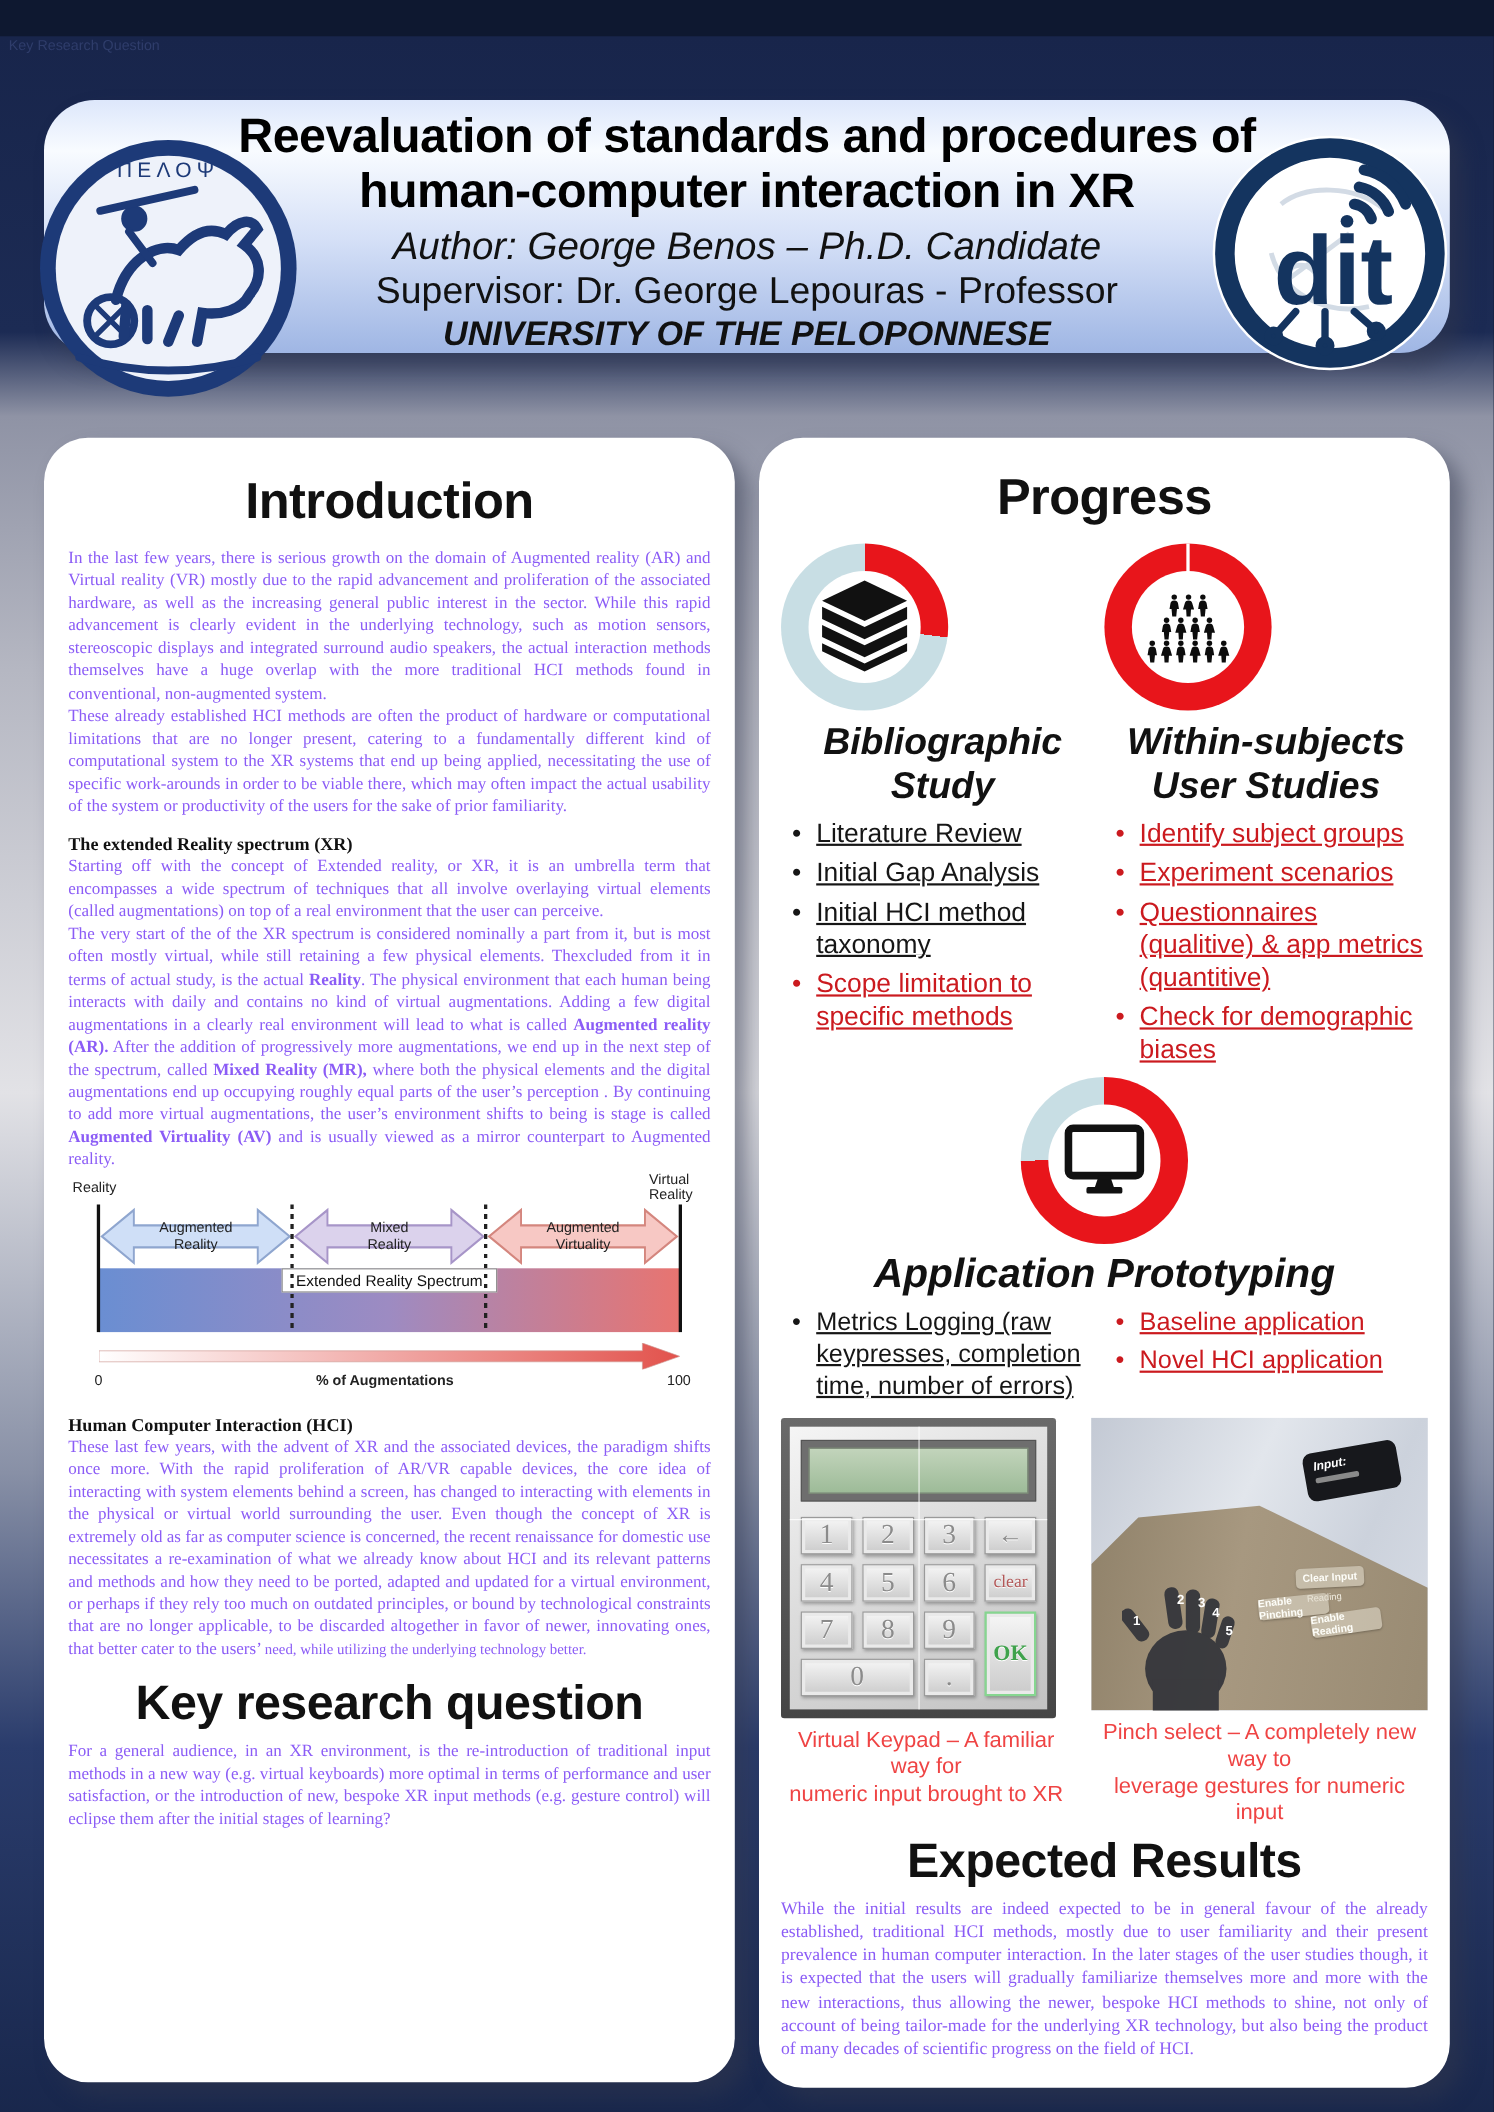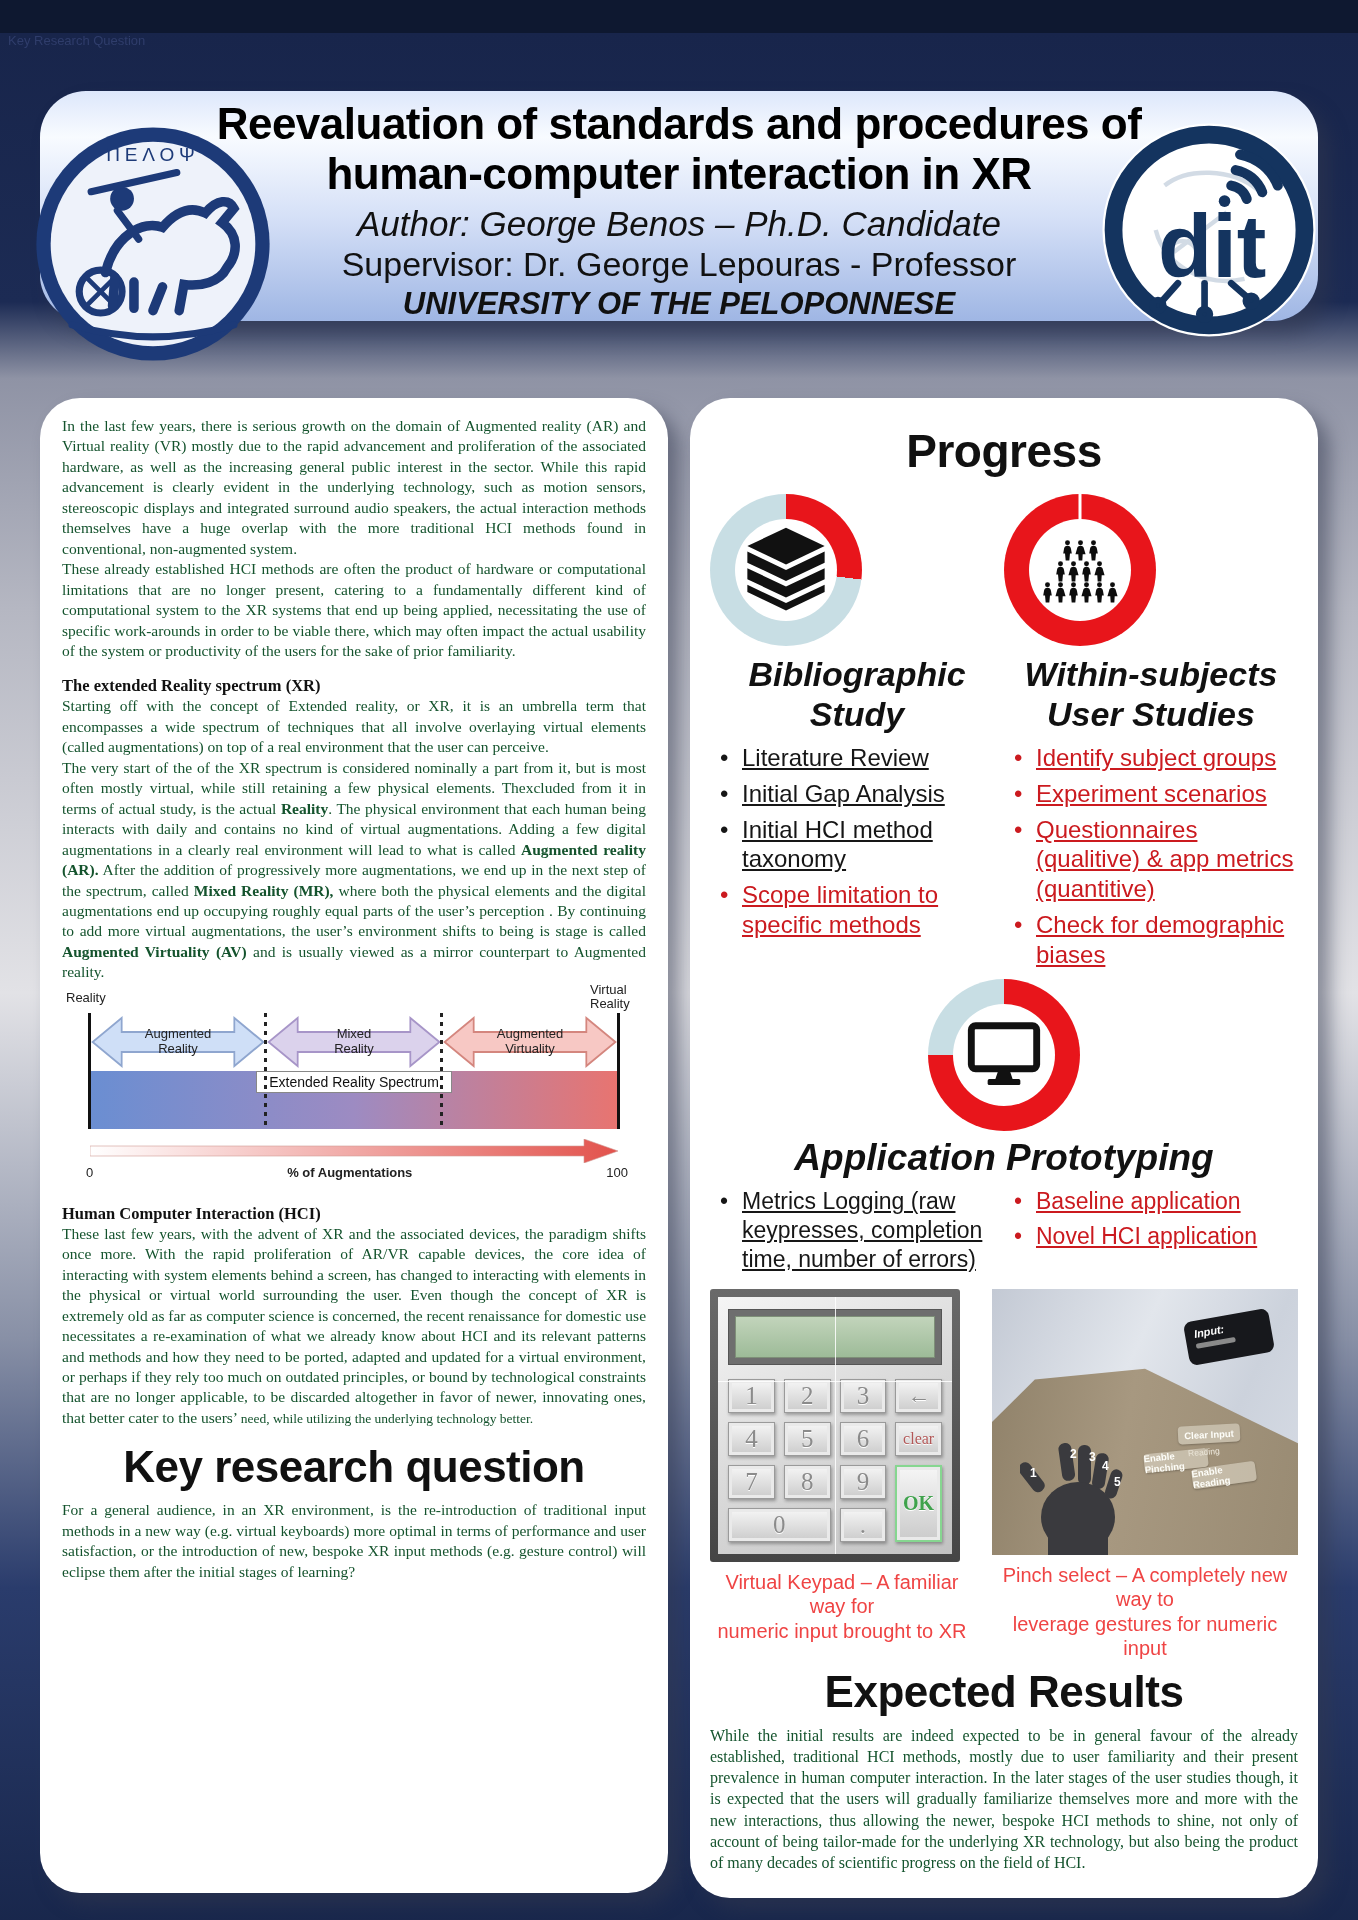--- a/index.html
+++ b/index.html
@@ -24,21 +24,21 @@
   .h-univ{ font-size:31px; font-weight:bold; font-style:italic; margin-top:2px; }
   .seal{ position:absolute; left:-6px; top:34px; width:238px; height:238px; z-index:2; }
   .dit{ position:absolute; right:-2px; top:28px; width:222px; height:222px; z-index:2; }
 
   .left-panel{ left:40px; top:365px; width:628px; height:1495px; padding:18px 22px; }
   .right-panel{ left:690px; top:365px; width:628px; height:1500px; padding:14px 20px; }
 
   .sec-title{ font-size:46px; font-weight:bold; text-align:center; margin:12px 0 16px; letter-spacing:-.5px; }
   .kq-title{ font-size:44px; font-weight:bold; text-align:center; margin:14px 0 8px; letter-spacing:-.5px; }
   .body-serif{ font-family:"Liberation Serif",serif; font-size:15.5px; line-height:1.32;
-               text-align:justify; color:#14532d; }
+               text-align:justify; color:#8b5cf6; }
   .serif-head{ font-family:"Liberation Serif",serif; font-weight:bold; font-size:16.5px; margin-top:15px; }
   .b{ font-weight:bold; }
   .sm{ font-size:13.5px; }
 
   
   .xr-diagram{ position:relative; height:196px; margin:10px 0 4px; font-family:"Liberation Sans",sans-serif; }
   .dlabel{ position:absolute; font-size:13px; color:#222; line-height:1.1; }
   .dl-left{ left:4px; top:-2px; }
   .dl-right{ right:0; top:-10px; width:56px; }
   .arrow-zone{ position:absolute; left:28px; right:28px; top:20px; height:58px; display:flex; }
@@ -191,20 +191,21 @@
           <path d="M48 74 l0 12" fill="none"></path>
             <circle cx="48" cy="88" r="2.4"></circle>
           <path d="M60 74 l8 7" fill="none"></path>
             <circle cx="69" cy="82" r="2.4"></circle>
         </g>
       </svg>
     </div>
   </div>
 
   <div class="panel left-panel">
+    <div class="sec-title">Introduction</div>
     <p class="body-serif">In the last few years, there is serious growth on the domain of Augmented reality (AR) and Virtual reality (VR) mostly due to the rapid advancement and proliferation of the associated hardware, as well as the increasing general public interest in the sector. While this rapid advancement is clearly evident in the underlying technology, such as motion sensors, stereoscopic displays and integrated surround audio speakers, the actual interaction methods themselves have a huge overlap with the more traditional HCI methods found in conventional, non-augmented system.</p>
     <p class="body-serif">These already established HCI methods are often the product of hardware or computational limitations that are no longer present, catering to a fundamentally different kind of computational system to the XR systems that end up being applied, necessitating the use of specific work-arounds in order to be viable there, which may often impact the actual usability of the system or productivity of the users for the sake of prior familiarity.</p>
     <div class="serif-head">The extended Reality spectrum (XR)</div>
     <p class="body-serif">Starting off with the concept of Extended reality, or XR, it is an umbrella term that encompasses a wide spectrum of techniques that all involve overlaying virtual elements (called augmentations) on top of a real environment that the user can perceive.</p>
     <p class="body-serif"><span>The very start of the of the XR spectrum is considered nominally a part from it, but is most often mostly virtual, while still retaining a few physical elements. Thexcluded from it in terms of actual study, is the actual </span><span class="b">Reality</span><span>. The physical environment that each human being interacts with daily and contains no kind of virtual augmentations. Adding a few digital augmentations in a clearly real environment will lead to what is called </span><span class="b">Augmented reality (AR).</span><span> After the addition of progressively more augmentations, we end up in the next step of the spectrum, called </span><span class="b">Mixed Reality (MR),</span><span> where both the physical elements and the digital augmentations end up occupying roughly equal parts of the user’s perception . By continuing to add more virtual augmentations, the user’s environment shifts to being is stage is called </span><span class="b">Augmented Virtuality (AV)</span><span> and is usually viewed as a mirror counterpart to Augmented reality.</span></p>
 
     <div class="xr-diagram">
       <div class="dlabel dl-left">Reality</div>
       <div class="dlabel dl-right">Virtual Reality</div>
       <div class="arrow-zone">

